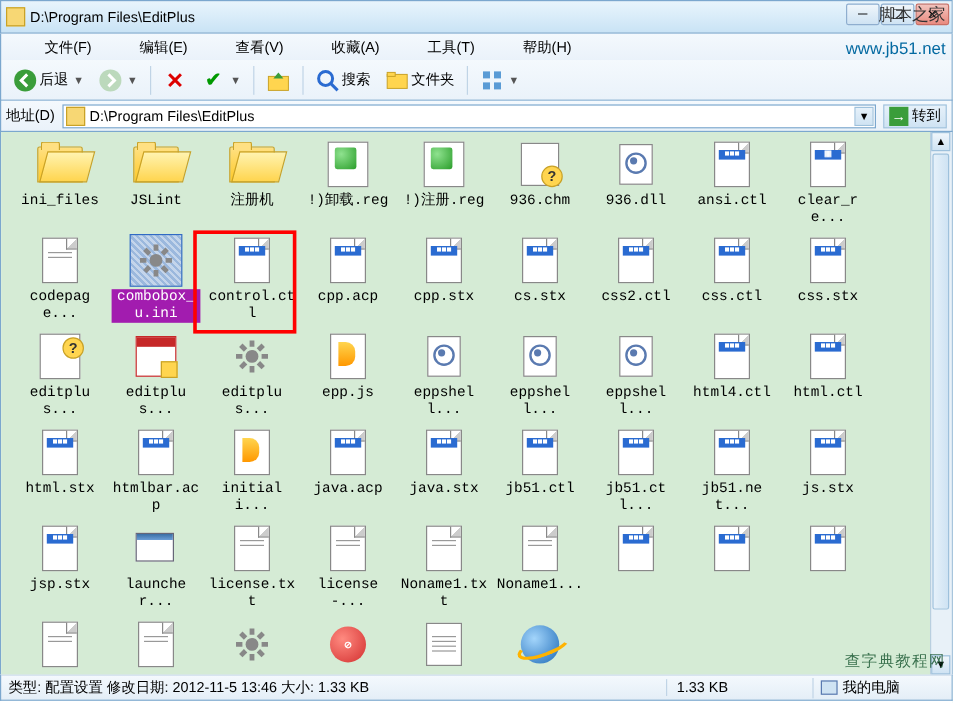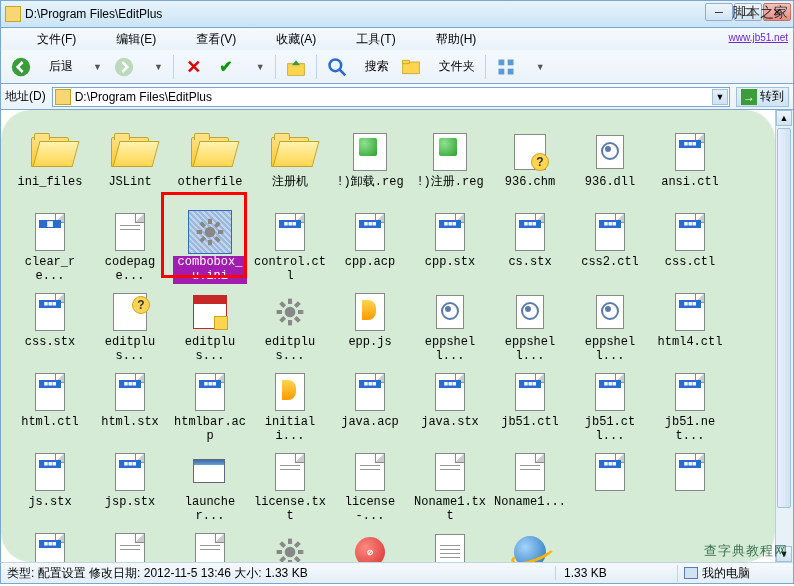--- a/index.html
+++ b/index.html
@@ -4,43 +4,43 @@
 <style>
 * { margin: 0; padding: 0; box-sizing: border-box; font-family: "SimSun", "MS Sans Serif", Arial, sans-serif; font-size: 12px; }
 body { width: 794px; height: 586px; background: #fff; overflow: hidden; position: relative; }
 
 .titlebar { height: 28px; background: linear-gradient(to bottom, #e8f4fc 0%, #d9ecf9 50%, #c9e3f5 100%); border: 1px solid #7ba7ce; display: flex; align-items: center; padding: 0 4px; position: relative; }
 .title-icon { width: 16px; height: 16px; background: #f7d774; border: 1px solid #c9a227; margin-right: 4px; }
 .title-text { color: #000; }
 .win-controls { position: absolute; right: 2px; top: 2px; display: flex; gap: 1px; }
 .win-btn { width: 28px; height: 18px; border: 1px solid #8faecf; background: linear-gradient(#f0f6fb,#cfe3f3); display:flex; align-items:center; justify-content:center; font-size:11px; border-radius:2px; cursor:pointer;}
 .win-btn.close { background: linear-gradient(#f2c3bd,#e98b80); border-color:#c97066; }
-.watermark-top { position: absolute; right: 6px; top: 32px; color:#6d28d9; font-size:10px; text-decoration: underline;}
+.watermark-top { position: absolute; right: 6px; top: 32px; color:#0369a1; font-size:14px; }
 
 .menubar { height: 22px; background: linear-gradient(#f4f9fd,#eaf2fa); border-left:1px solid #7ba7ce; border-right:1px solid #7ba7ce; display:flex; align-items:center; padding: 0 4px; gap: 2px; }
 .menu-item { padding: 2px 6px; cursor:default;margin-left:26px; }
 
 .toolbar { height: 34px; background: linear-gradient(#f4f9fd,#eaf2fa); border:1px solid #7ba7ce; border-top:none; display:flex; align-items:center; padding: 0 6px; gap:4px; }
-.tb-btn { height:26px; display:flex; align-items:center; padding:0 4px; border-radius:3px; cursor:pointer; gap:18px; }
+.tb-btn { height:26px; display:flex; align-items:center; padding:0 4px; border-radius:3px; cursor:pointer; gap:2px; }
 .ico { width:20px; height:20px; display:flex; align-items:center; justify-content:center; font-size:14px; }
 .dd-arrow { font-size:9px; color:#555; margin-left:2px;}
 .sep { width:1px; height:24px; background:#c0d4e6; margin:0 2px; }
 .x-red { color:#d00; font-weight:bold; font-size:18px; }
 .check-green { color:#090; font-weight:bold; font-size:16px; }
 
 .addressbar { height:26px; background: linear-gradient(#f4f9fd,#eaf2fa); border-left:1px solid #7ba7ce; border-right:1px solid #7ba7ce; border-bottom:1px solid #7ba7ce; display:flex; align-items:center; padding:0 4px; gap:6px; }
 .addr-label { }
 .addr-combo { flex:1; display:flex; align-items:center; height:20px; background:#fff; border:1px solid #7ba7ce; padding:0 2px; position:relative;}
 .addr-combo .folder-ico { width:16px; height:16px; background:#f7d774; border:1px solid #c9a227; margin-right:4px; }
 .addr-combo .dd { position:absolute; right:1px; top:1px; width:16px; height:16px; background:linear-gradient(#e6f1fa,#cfe3f3); border:1px solid #9ec1dc; display:flex; align-items:center; justify-content:center; font-size:9px; cursor:pointer;}
 .go-btn { height:20px; display:flex; align-items:center; gap:3px; padding:0 4px; background:linear-gradient(#e6f1fa,#cfe3f3); border:1px solid #9ec1dc; cursor:pointer;}
 .go-arrow { width:16px; height:16px; background:#3a9d3a; display:flex; align-items:center; justify-content:center; color:#fff; font-size:12px;}
 
 .client { position:relative; height: 452px; border-left:1px solid #7ba7ce; border-right:1px solid #7ba7ce; display:flex; }
-.file-area { flex:1; background:#d5ebd5; overflow:hidden; padding: 20px 0 0 12px; position:relative;border-radius:30px;}
+.file-area { flex:1; background:#d5ebd5; overflow:hidden; padding: 5px 0 0 12px; position:relative;}
 .scrollbar { width:18px; background:#e8f1f8; border-left:1px solid #b9cfdf; position:relative;}
 .sb-btn { position:absolute; left:0; width:16px; height:16px; background:linear-gradient(#f0f6fb,#cfe3f3); border:1px solid #9ec1dc; display:flex; align-items:center; justify-content:center; font-size:9px; cursor:pointer;}
 .sb-btn.up{top:0;} .sb-btn.down{bottom:0;}
 .sb-thumb { position:absolute; left:1px; top:18px; width:14px; height:380px; background:linear-gradient(to right,#e6f1fa,#cfe3f3); border:1px solid #9ec1dc; border-radius:2px; cursor:pointer;}
 
 .icons-grid { display:grid; grid-template-columns: repeat(9, 80px); grid-auto-rows: 80px; }
 .file-item { width:74px; display:flex; flex-direction:column; align-items:center; cursor:pointer; gap:2px;}
 .file-icon { width:44px; height:44px; display:flex; align-items:center; justify-content:center; position:relative;}
 .file-label { text-align:center; max-width:74px; white-space:normal; word-break:break-all; line-height:1.15; font-family:"Courier New",monospace; font-size:12px; color:#000; }
 .file-item.selected .file-label { background:#a21caf; color:#fff; }
@@ -207,26 +207,20 @@
         <div class="file-item">
           <div class="file-icon">
             <div class="ic-folder open"></div>
           </div>
           <div class="file-label">JSLint</div>
         </div>
         <div class="file-item">
           <div class="file-icon">
             <div class="ic-folder open"></div>
           </div>
-          <div class="file-label">otherfile</div>
-        </div>
-        <div class="file-item">
-          <div class="file-icon">
-            <div class="ic-folder open"></div>
-          </div>
           <div class="file-label">注册机</div>
         </div>
         <div class="file-item">
           <div class="file-icon">
             <div class="ic-reg"></div>
           </div>
           <div class="file-label">!)卸载.reg</div>
         </div>
         <div class="file-item">
           <div class="file-icon">

